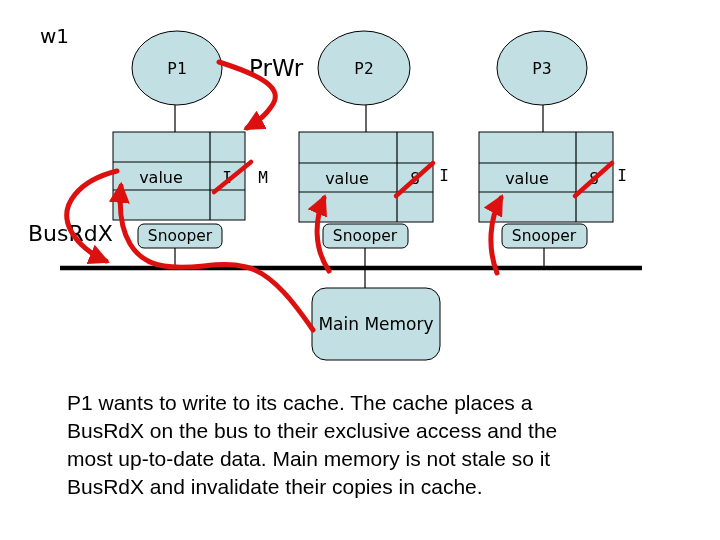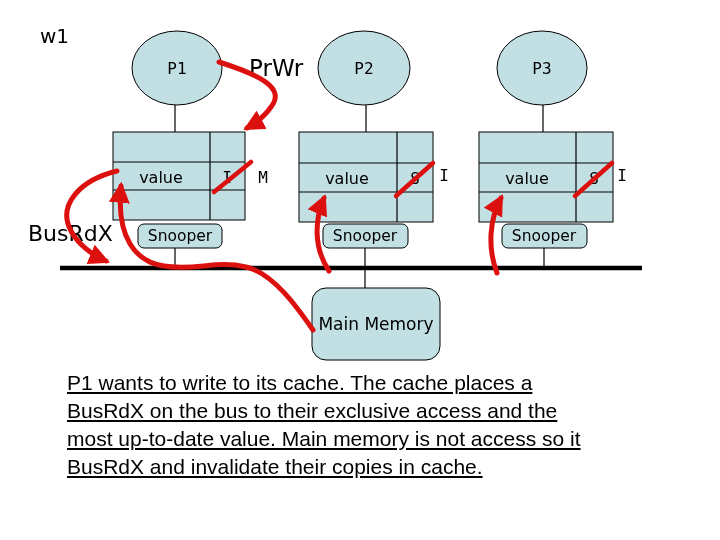--- a/index.html
+++ b/index.html
@@ -27,23 +27,23 @@
   .mono{font-family:"DejaVu Sans Mono",monospace;}
   .proc-name{font-size:16px;}
   .cell-text{font-size:16px;}
   .state-letter{font-size:16px;}
   .snooper-text{font-size:15.5px;}
   .memory-text{font-size:17px;}
   .step-text{font-size:20px;}
   .signal-text{font-size:23px;}
   .bus-signal-text{font-size:22px;}
   .caption{
-    position:absolute;left:67px;top:369px;width:615px;
+    position:absolute;left:67px;top:389px;width:615px;
     font-family:"Liberation Sans",sans-serif;
-    font-size:21px;line-height:28px;color:var(--txt);text-decoration:underline;
+    font-size:21px;line-height:28px;color:var(--txt);
   }
 </style>
 </head>
 <body>
 
 <svg class="diagram" width="720" height="368" viewBox="0 0 720 368">
   <defs>
     <marker id="ah" viewBox="0 0 10 10" refX="8" refY="5" markerWidth="4.2" markerHeight="4.2" orient="auto">
       <path d="M0,0 L10,5 L0,10 z" fill="#dd1010"></path>
     </marker>
@@ -119,15 +119,15 @@
   <path d="M329,271 C313,247 315,219 324,198" class="redline" marker-end="url(#ah)"></path>
   <path d="M497,273 C487,247 490,218 501,198" class="redline" marker-end="url(#ah)"></path>
   <path d="M214,192 L251,162" class="redslash"></path>
   <path d="M396,196 L433,163" class="redslash"></path>
   <path d="M575,196 L612,163" class="redslash"></path>
 </svg>
 
 <div class="caption">
   <div>P1 wants to write to its cache. The cache places a</div>
   <div>BusRdX on the bus to their exclusive access and the</div>
-  <div>most up-to-date value. Main memory is not access so it</div>
+  <div>most up-to-date data. Main memory is not stale so it</div>
   <div>BusRdX and invalidate their copies in cache.</div>
 </div>
 
 </body></html>

